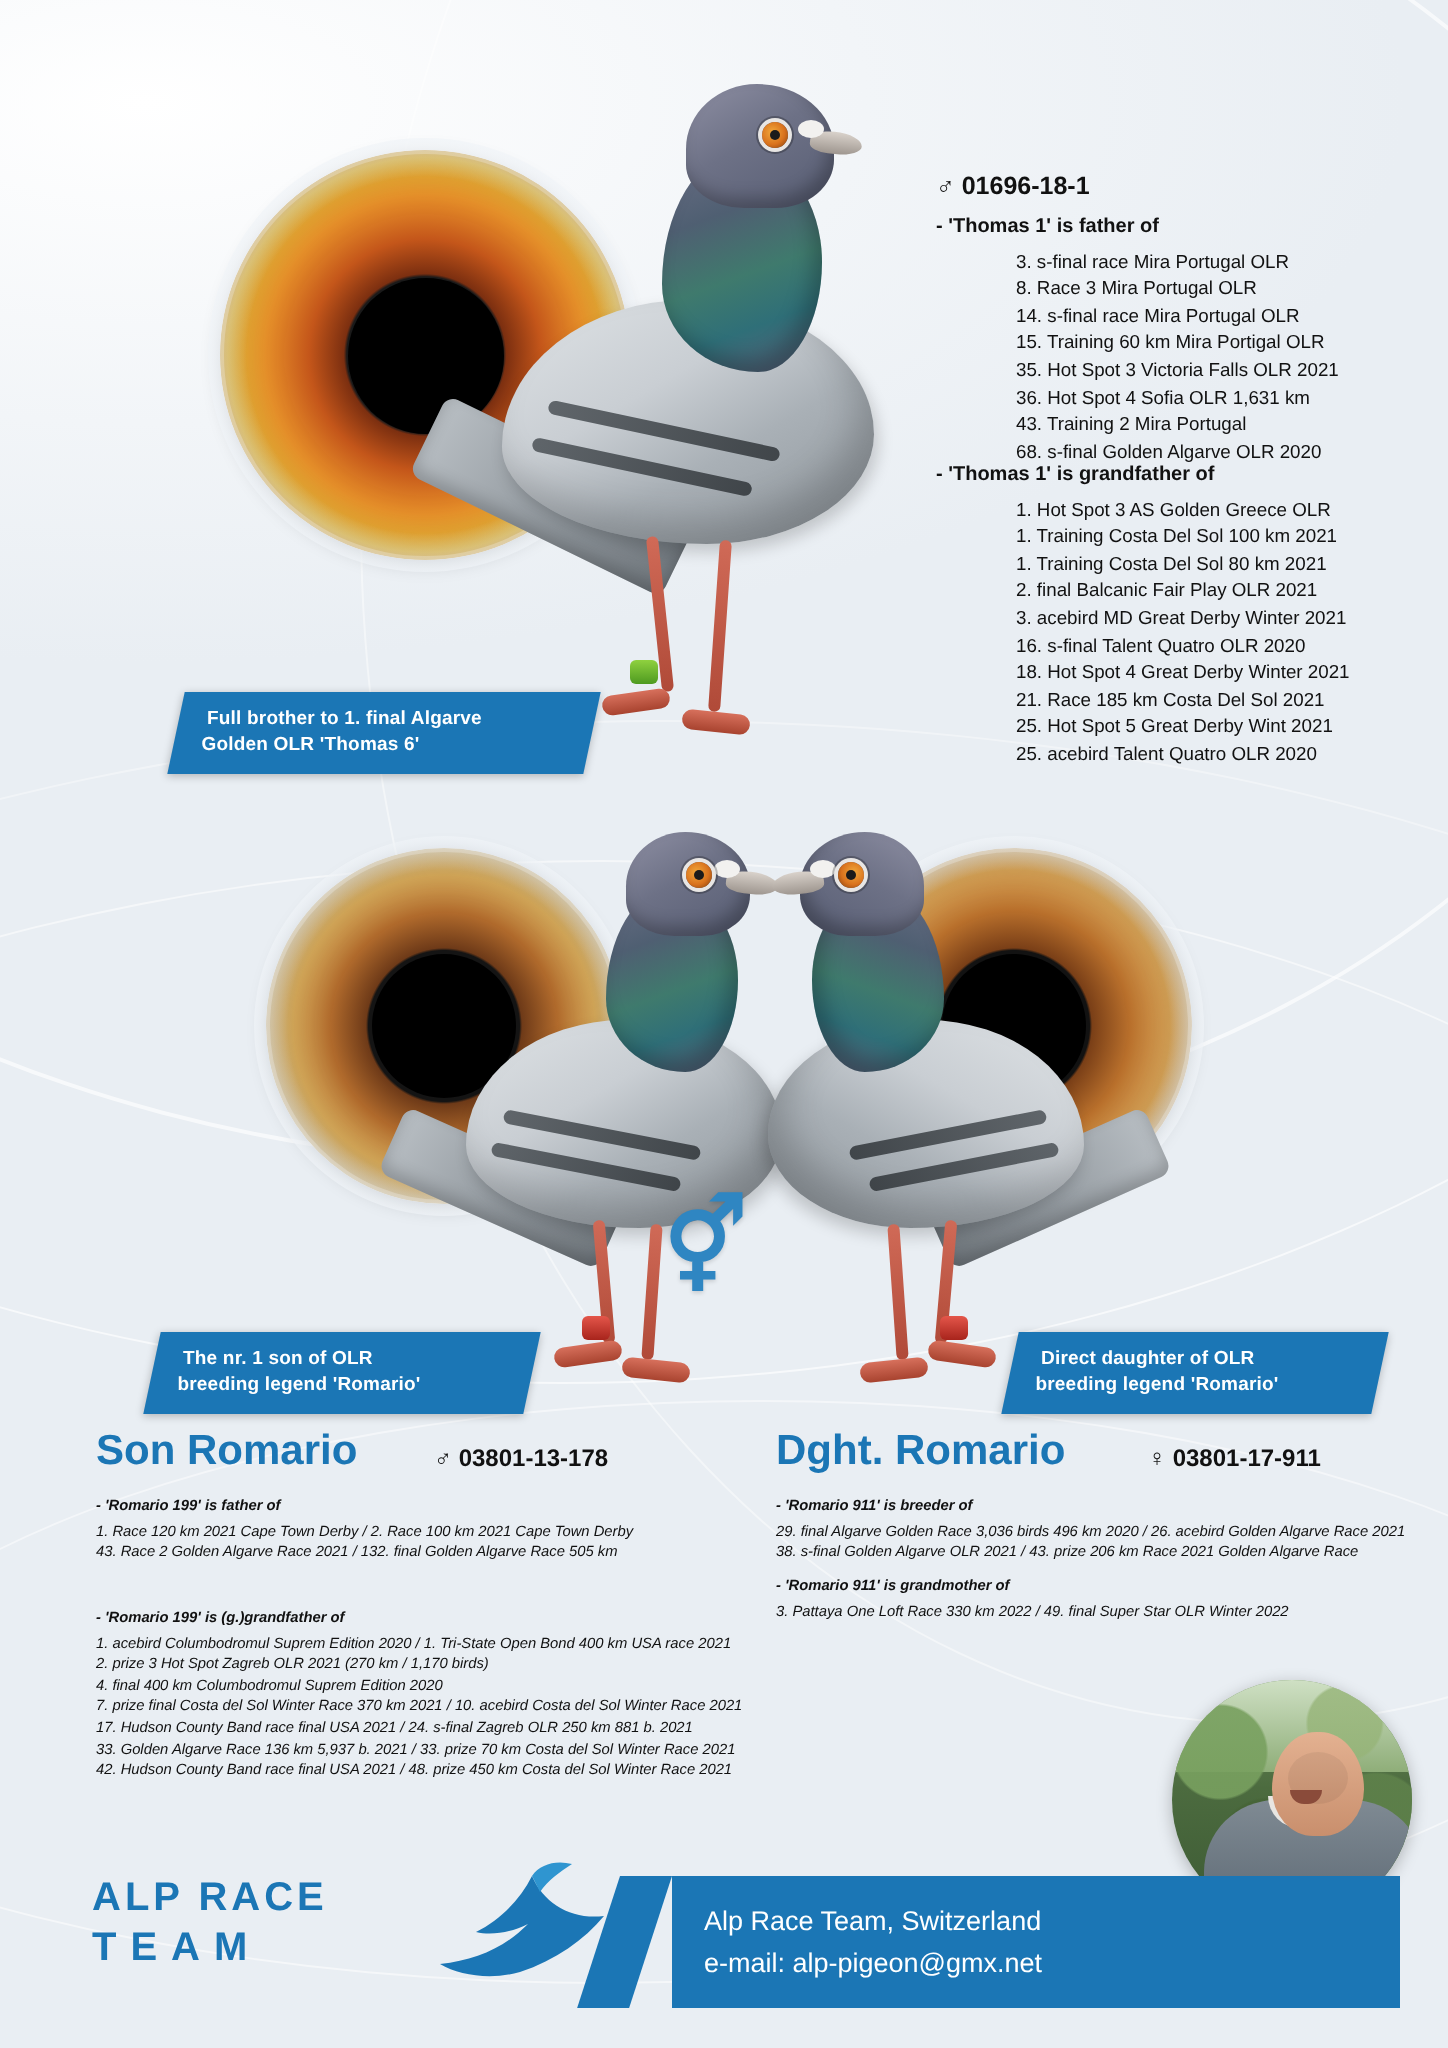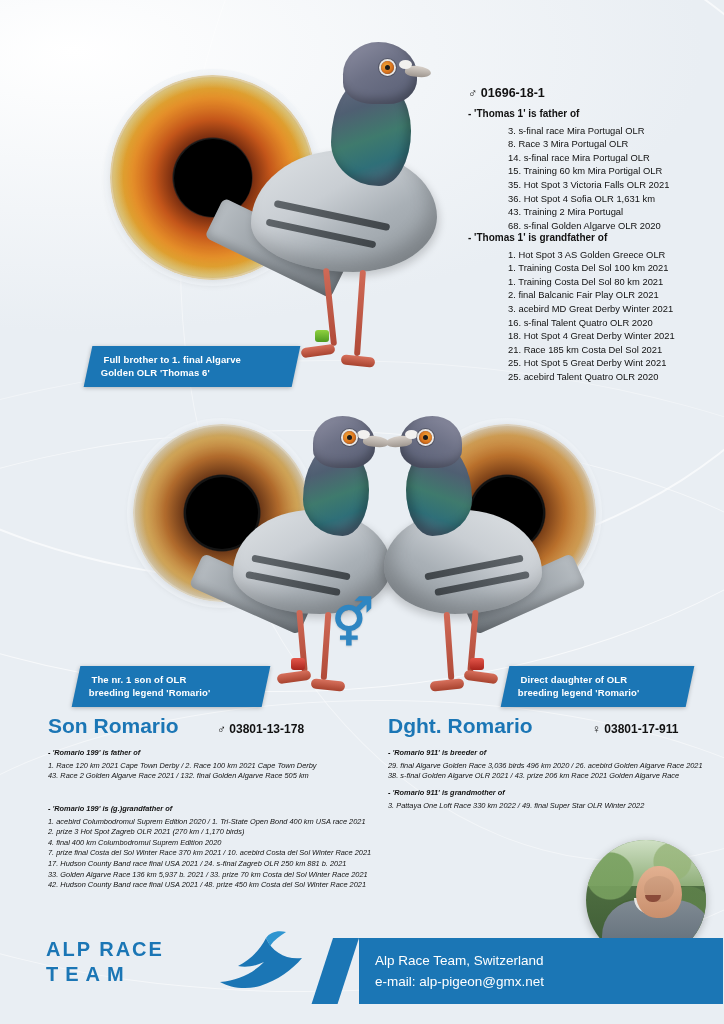--- a/index.html
+++ b/index.html
@@ -283,21 +283,21 @@
     <div class="ln">1. acebird Columbodromul Suprem Edition 2020 / 1. Tri-State Open Bond 400 km USA race 2021</div>
     <div class="ln">2. prize 3 Hot Spot Zagreb OLR 2021 (270 km / 1,170 birds)</div>
     <div class="ln">4. final 400 km Columbodromul Suprem Edition 2020</div>
     <div class="ln">7. prize final Costa del Sol Winter Race 370 km 2021 / 10. acebird Costa del Sol Winter Race 2021</div>
     <div class="ln">17. Hudson County Band race final USA 2021 / 24. s-final Zagreb OLR 250 km 881 b. 2021</div>
     <div class="ln">33. Golden Algarve Race 136 km 5,937 b. 2021 / 33. prize 70 km Costa del Sol Winter Race 2021</div>
     <div class="ln">42. Hudson County Band race final USA 2021 / 48. prize 450 km Costa del Sol Winter Race 2021</div>
   </div>
 
   <div class="sect-title" style="left:388px;top:714px;">Dght. Romario</div>
-  <div class="sect-ring" style="left:592px;top:722px;">♀ 03801-17-911</div>
+  <div class="sect-ring" style="left:574px;top:722px;">♀ 03801-17-911</div>
 
   <div class="smalllines" style="left:388px;top:748px;">
     <div class="hd">- 'Romario 911' is breeder of</div>
     <div class="ln">29. final Algarve Golden Race 3,036 birds 496 km 2020 / 26. acebird Golden Algarve Race 2021</div>
     <div class="ln">38. s-final Golden Algarve OLR 2021 / 43. prize 206 km Race 2021 Golden Algarve Race</div>
   </div>
 
   <div class="smalllines" style="left:388px;top:788px;">
     <div class="hd">- 'Romario 911' is grandmother of</div>
     <div class="ln">3. Pattaya One Loft Race 330 km 2022 / 49. final Super Star OLR Winter 2022</div>
@@ -312,21 +312,21 @@
     <div class="head"></div>
     <div class="face-sh"></div>
     <div class="smile"></div>
   </div>
 
   <div class="flag" style="left:566px;top:944px;width:52px;height:36px;">
     <div class="cross-v"></div>
     <div class="cross-h"></div>
   </div>
 
-  <div class="bluebar" style="left:359px;top:938px;width:330px;padding-left:16px;">
+  <div class="bluebar" style="left:336px;top:938px;width:330px;padding-left:16px;">
     <div>Alp Race Team, Switzerland</div>
     <div class="l2">e-mail: alp-pigeon@gmx.net</div>
   </div>
 
   <div class="logo" style="left:46px;top:938px;">
     <div class="l1">ALP RACE</div>
     <div class="l2">TEAM</div>
   </div>
   <div class="bird-logo" style="left:216px;top:930px;width:90px;height:66px;">
     <svg width="90" height="66" viewBox="0 0 90 66">

